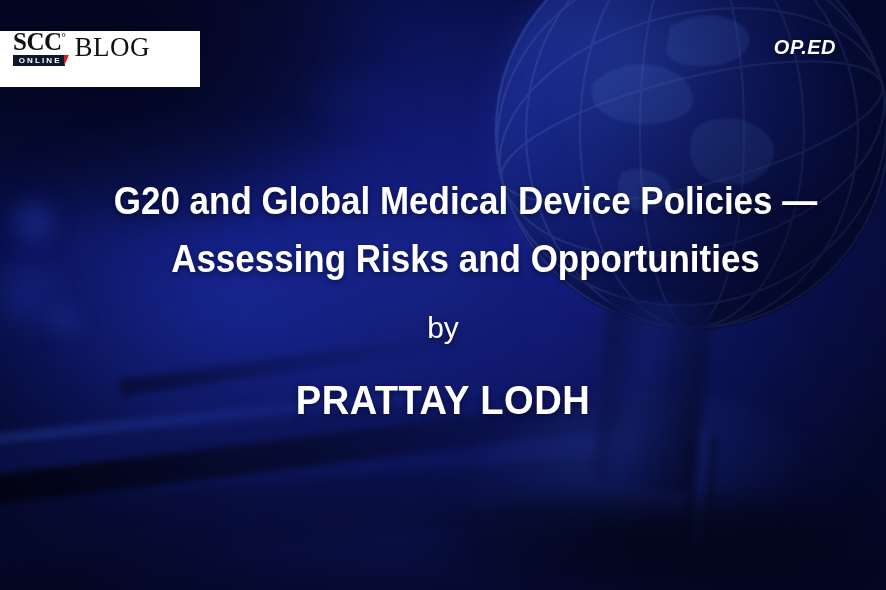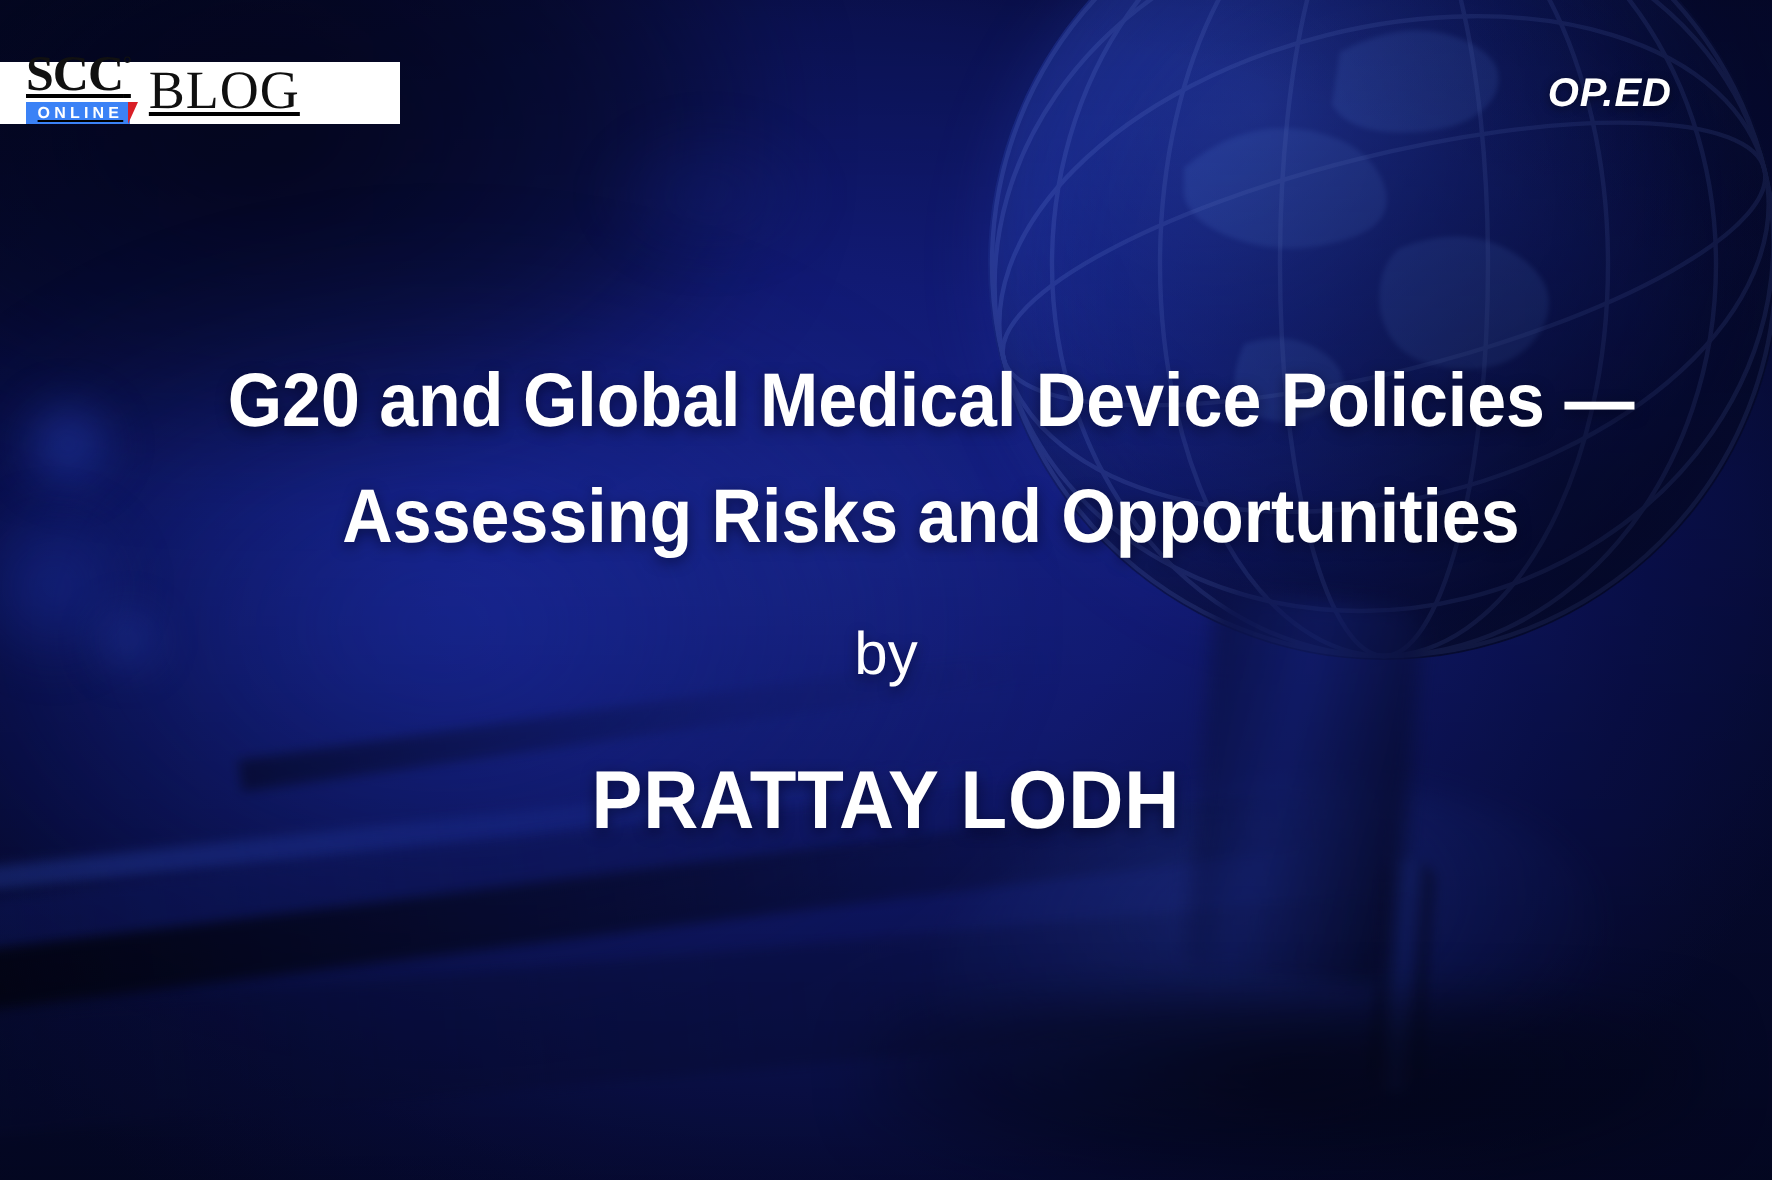--- a/index.html
+++ b/index.html
@@ -188,27 +188,26 @@
     position: absolute;
     inset: 0;
   }
 
   
   .logo-plate {
     position: absolute;
     left: 0;
     top: 31px;
     width: 200px;
-    height: 31px;
+    height: 56px;
     background: #ffffff;
     display: flex;
-    align-items: flex-end;
+    align-items: flex-start;
     box-sizing: border-box;
     padding-left: 13px;
-    text-decoration: underline;
   }
   .logo-mark {
     display: flex;
     flex-direction: column;
     align-items: stretch;
     margin-right: 9px;
   }
   .logo-scc {
     font-family: "Liberation Serif", serif;
     font-weight: bold;
@@ -218,21 +217,21 @@
     letter-spacing: -0.5px;
     position: relative;
     white-space: nowrap;
   }
   .logo-scc sup {
     font-size: 11px;
     vertical-align: super;
     line-height: 0;
   }
   .logo-online {
-    background: #3b82f6;
+    background: #0f172a;
     color: #ffffff;
     font-family: "Liberation Sans", sans-serif;
     font-weight: bold;
     font-size: 8px;
     letter-spacing: 2.1px;
     line-height: 11px;
     height: 11px;
     text-align: center;
     margin-top: 2px;
     padding-left: 2px;

